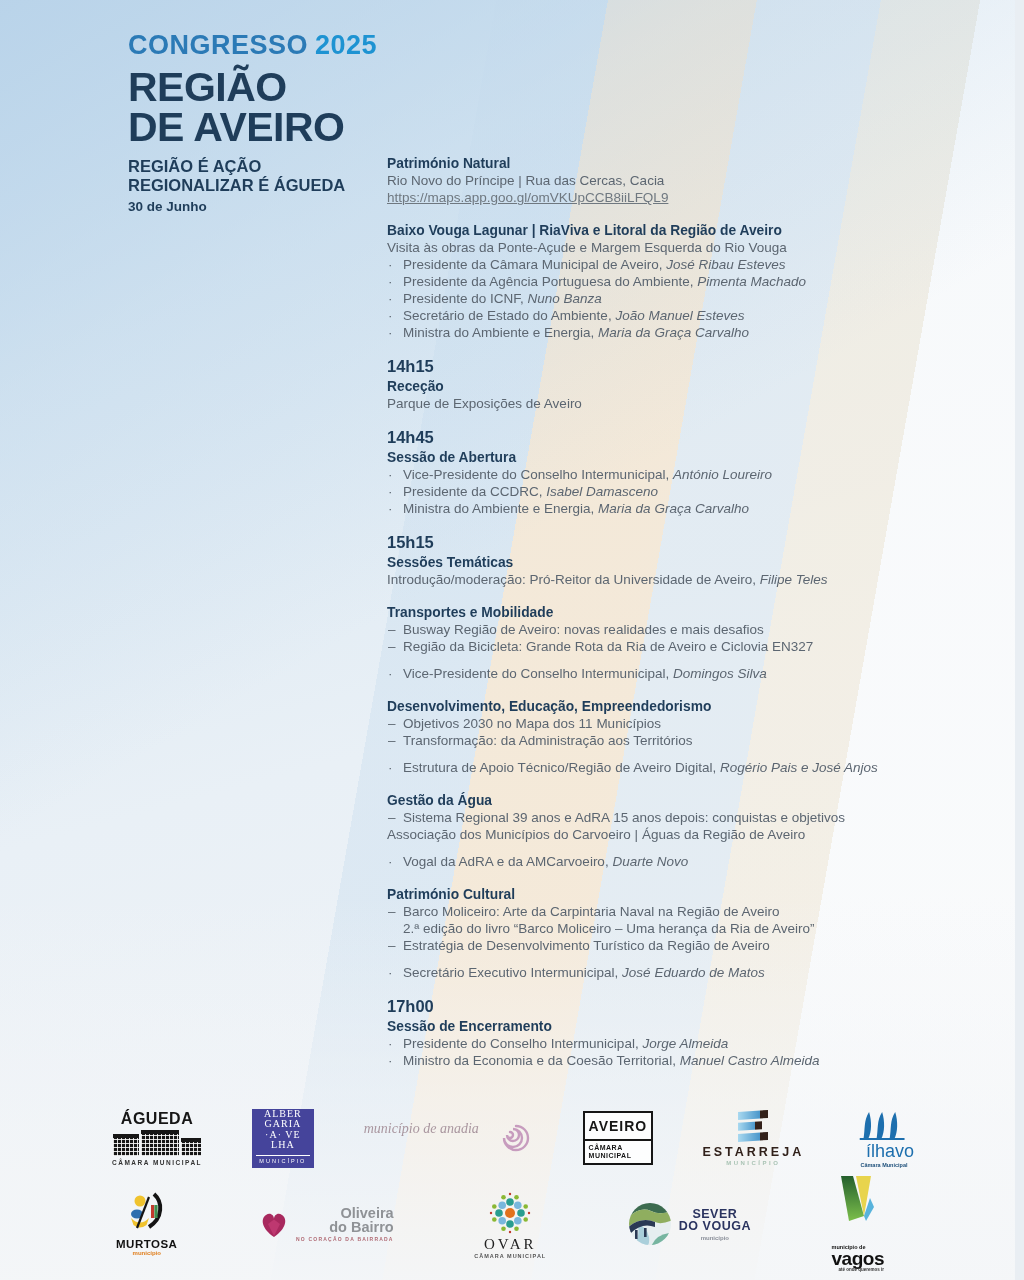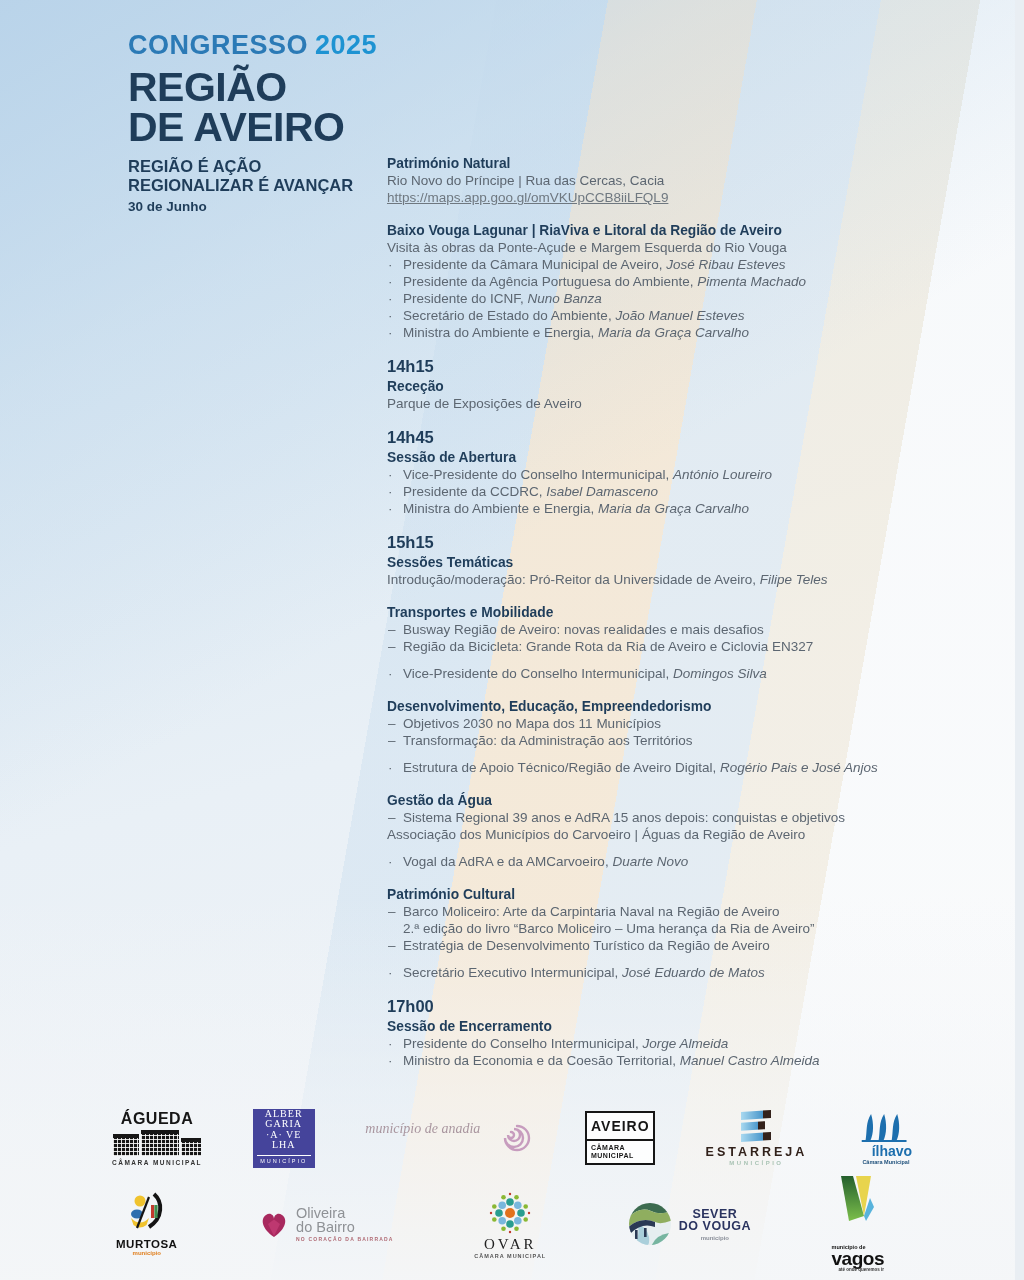--- a/index.html
+++ b/index.html
@@ -63,29 +63,29 @@
   .av-box{border:2px solid #161616;background:rgba(255,255,255,.85);width:66px;}
   .av-name{font-size:14px;font-weight:800;color:#161616;letter-spacing:1px;padding:5px 4px;border-bottom:2px solid #161616;}
   .av-cap{font-size:7px;font-weight:700;color:#161616;text-align:left;padding:3px 4px;line-height:8px;letter-spacing:.5px;}
   
   .est-icon{display:flex;flex-direction:column;gap:3px;margin-bottom:4px;}
   .est-bar{height:8px;background:linear-gradient(90deg,#a9d9f0 0%,#4a97cb 72%,#33211a 72%);transform:skewY(-4deg);}
   .est-b1{width:30px;} .est-b2{width:24px;} .est-b3{width:30px;}
   .est-title{font-size:12.5px;font-weight:800;color:#31211a;letter-spacing:3px;}
   .est-cap{font-size:6px;letter-spacing:2.5px;color:#a9c3b4;font-weight:700;margin-top:1px;}
   
-  .ilh-title{font-size:14px;font-weight:700;color:#1d6fae;margin-left:12px;}
+  .ilh-title{font-size:18px;font-weight:400;color:#1d6fae;margin-left:12px;}
   .ilh-cap{font-size:5.5px;color:#1d4f7a;font-weight:700;}
   
   .mur-title{font-size:11.5px;font-weight:900;color:#111;letter-spacing:.5px;text-align:center;}
   .mur-cap{font-size:6px;color:#e08020;font-weight:700;}
   
   .odb-wrap{flex-direction:row;gap:6px;align-items:center;}
   .odb-text{text-align:left;}
-  .odb-title{font-size:14.5px;font-weight:400;color:#8f9296;line-height:14px;}
+  .odb-title{font-size:14.5px;font-weight:700;color:#8f9296;line-height:14px;text-align:right;}
   .odb-cap{font-size:5px;color:#b06a74;letter-spacing:1.2px;font-weight:700;margin-top:2px;}
   
   .ovar-title{font-family:"Liberation Serif",serif;font-size:15px;letter-spacing:3px;color:#222;}
   .ovar-cap{font-size:5.5px;letter-spacing:1px;color:#555;font-weight:700;}
   
   .sev-wrap{flex-direction:row;gap:6px;align-items:center;}
   .sev-text{text-align:center;}
   .sev-title{font-size:12.5px;font-weight:800;color:#2b3460;line-height:12.5px;letter-spacing:.5px;}
   .sev-cap{font-size:6px;color:#8a8f99;font-weight:600;margin-top:2px;}
   
@@ -105,21 +105,21 @@
       <span class="congresso">CONGRESSO</span><span class="year">2025</span>
     </div>
     <div class="main-title">
       <div>REGIÃO</div>
       <div>DE AVEIRO</div>
     </div>
   </div>
 
   <div class="tagline-block">
     <div class="tagline">REGIÃO É AÇÃO</div>
-    <div class="tagline">REGIONALIZAR É AVANÇAR</div>
+    <div class="tagline">REGIONALIZAR É ÁGUEDA</div>
     <div class="date">30 de Junho</div>
   </div>
 
   <div class="schedule">
       <section class="sec">
         <h4 class="heading">Património Natural</h4>
         <div class="line plain"><span class="txt">Rio Novo do Príncipe | Rua das Cercas, Cacia</span></div>
         <div class="line link"><a class="txt link" href="#">https://maps.app.goo.gl/omVKUpCCB8iiLFQL9</a></div>
       </section>
       <section class="sec">

